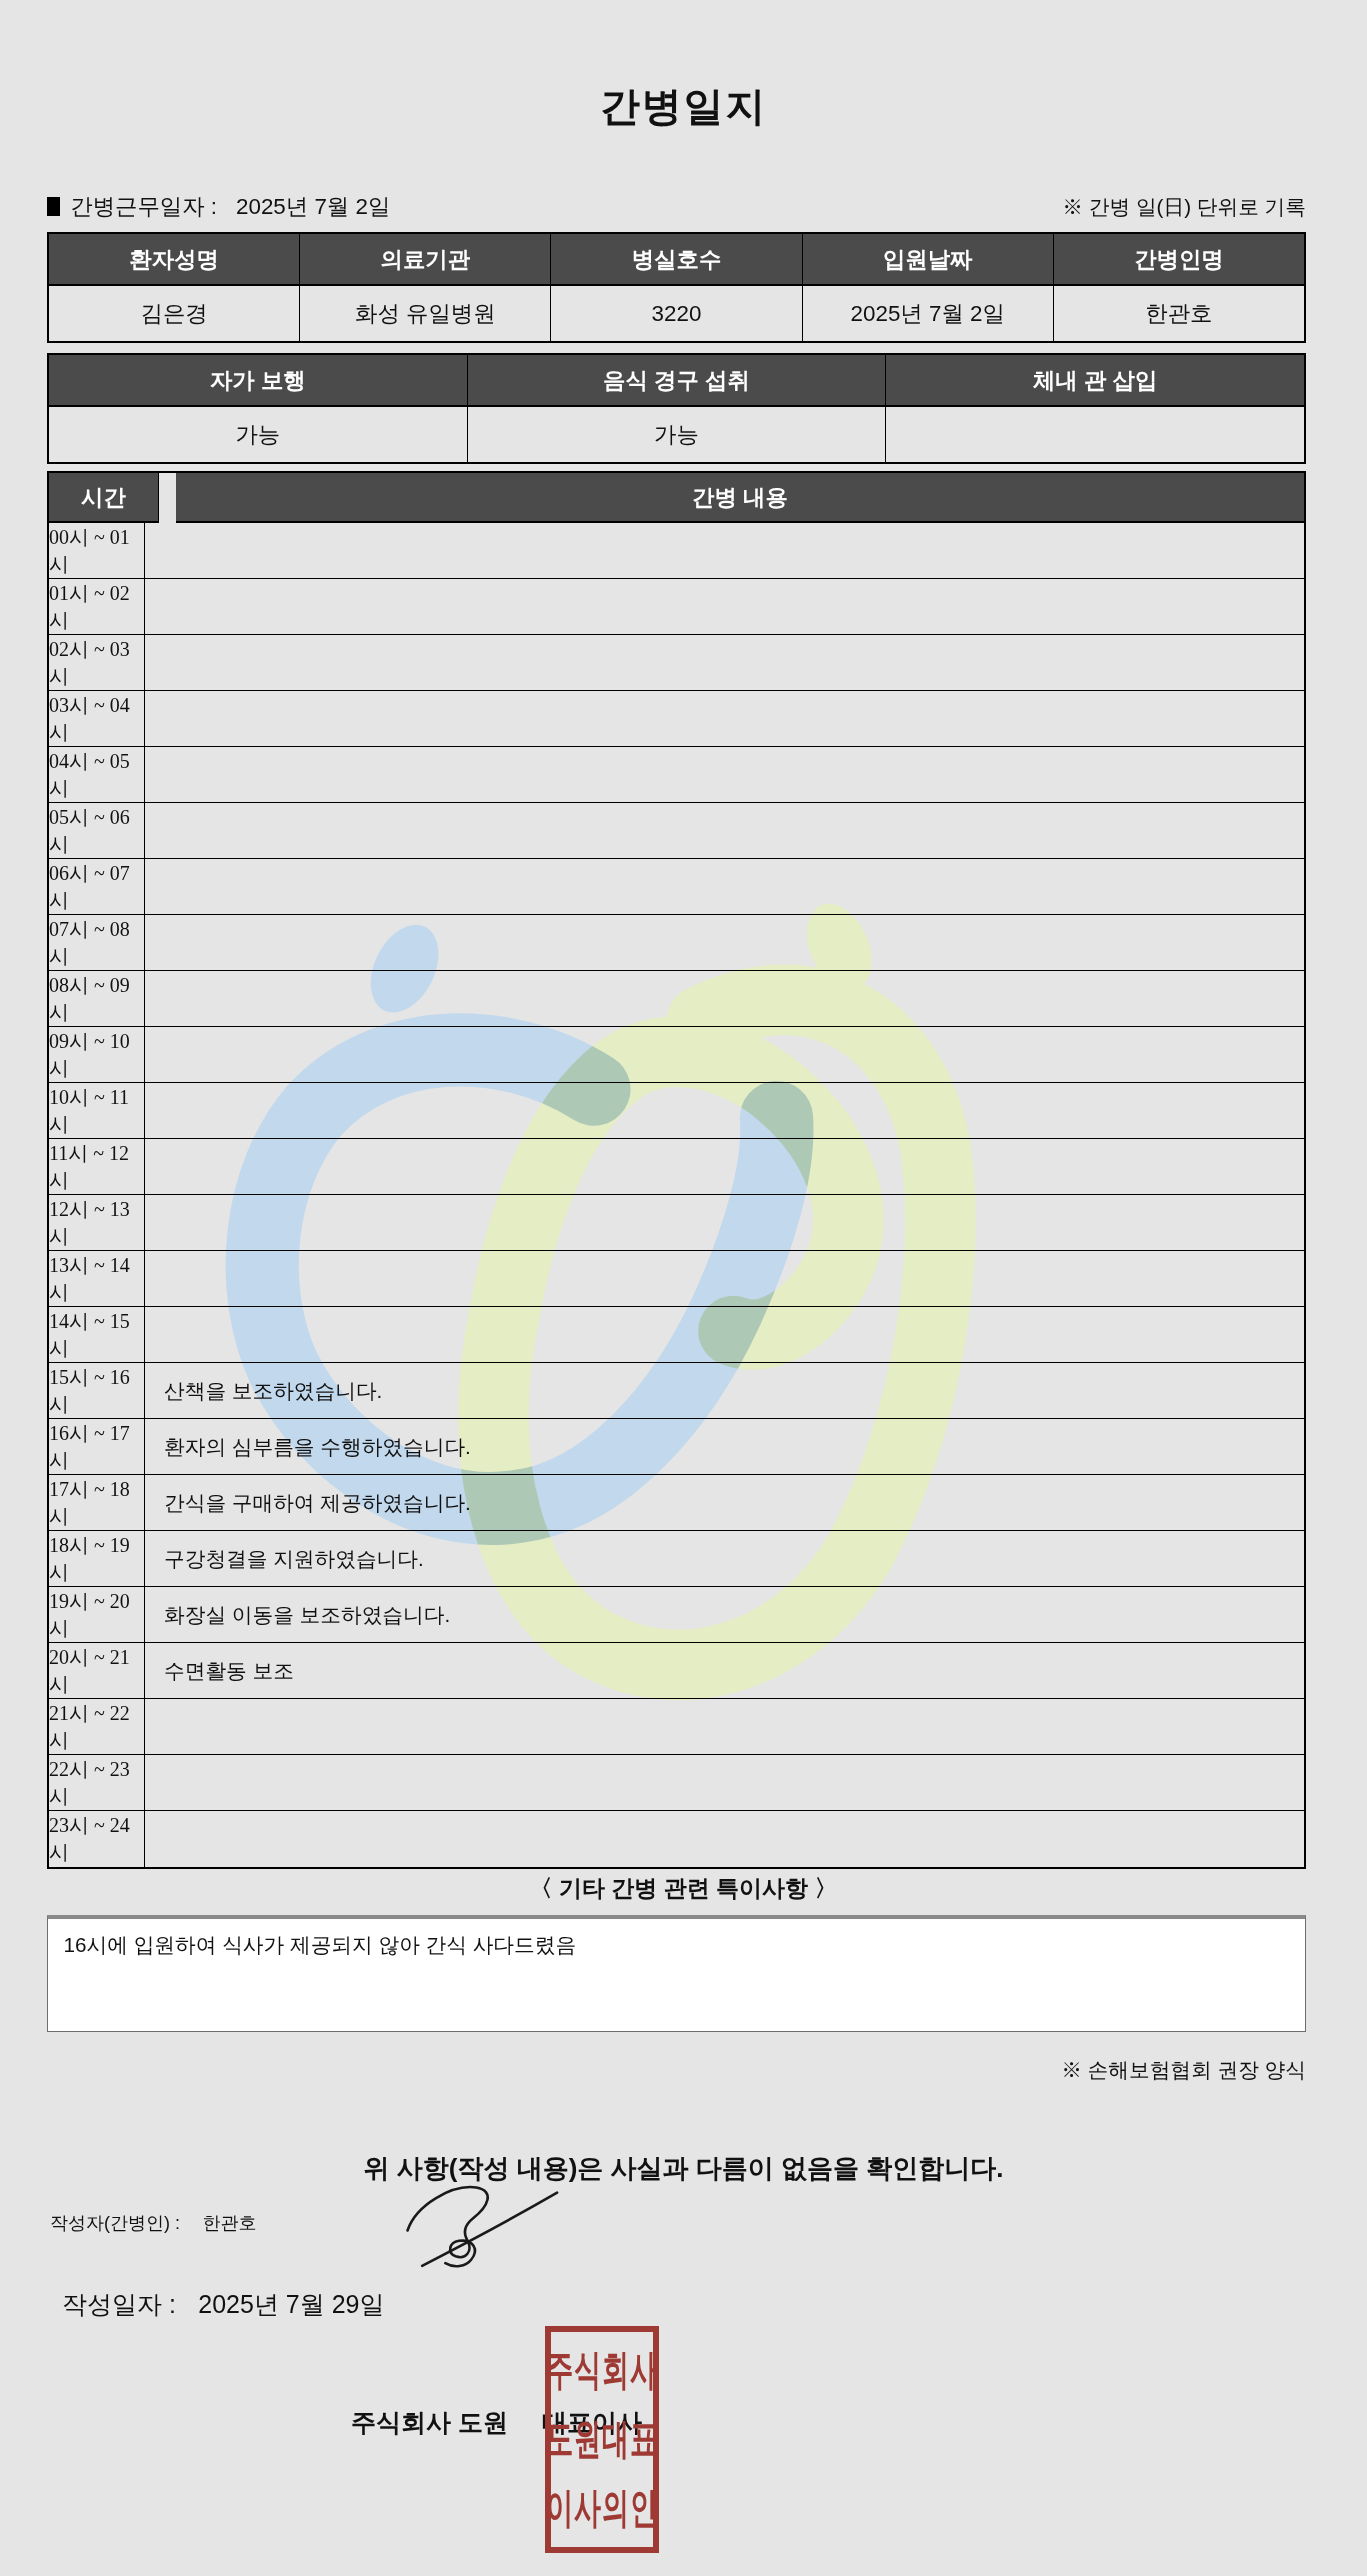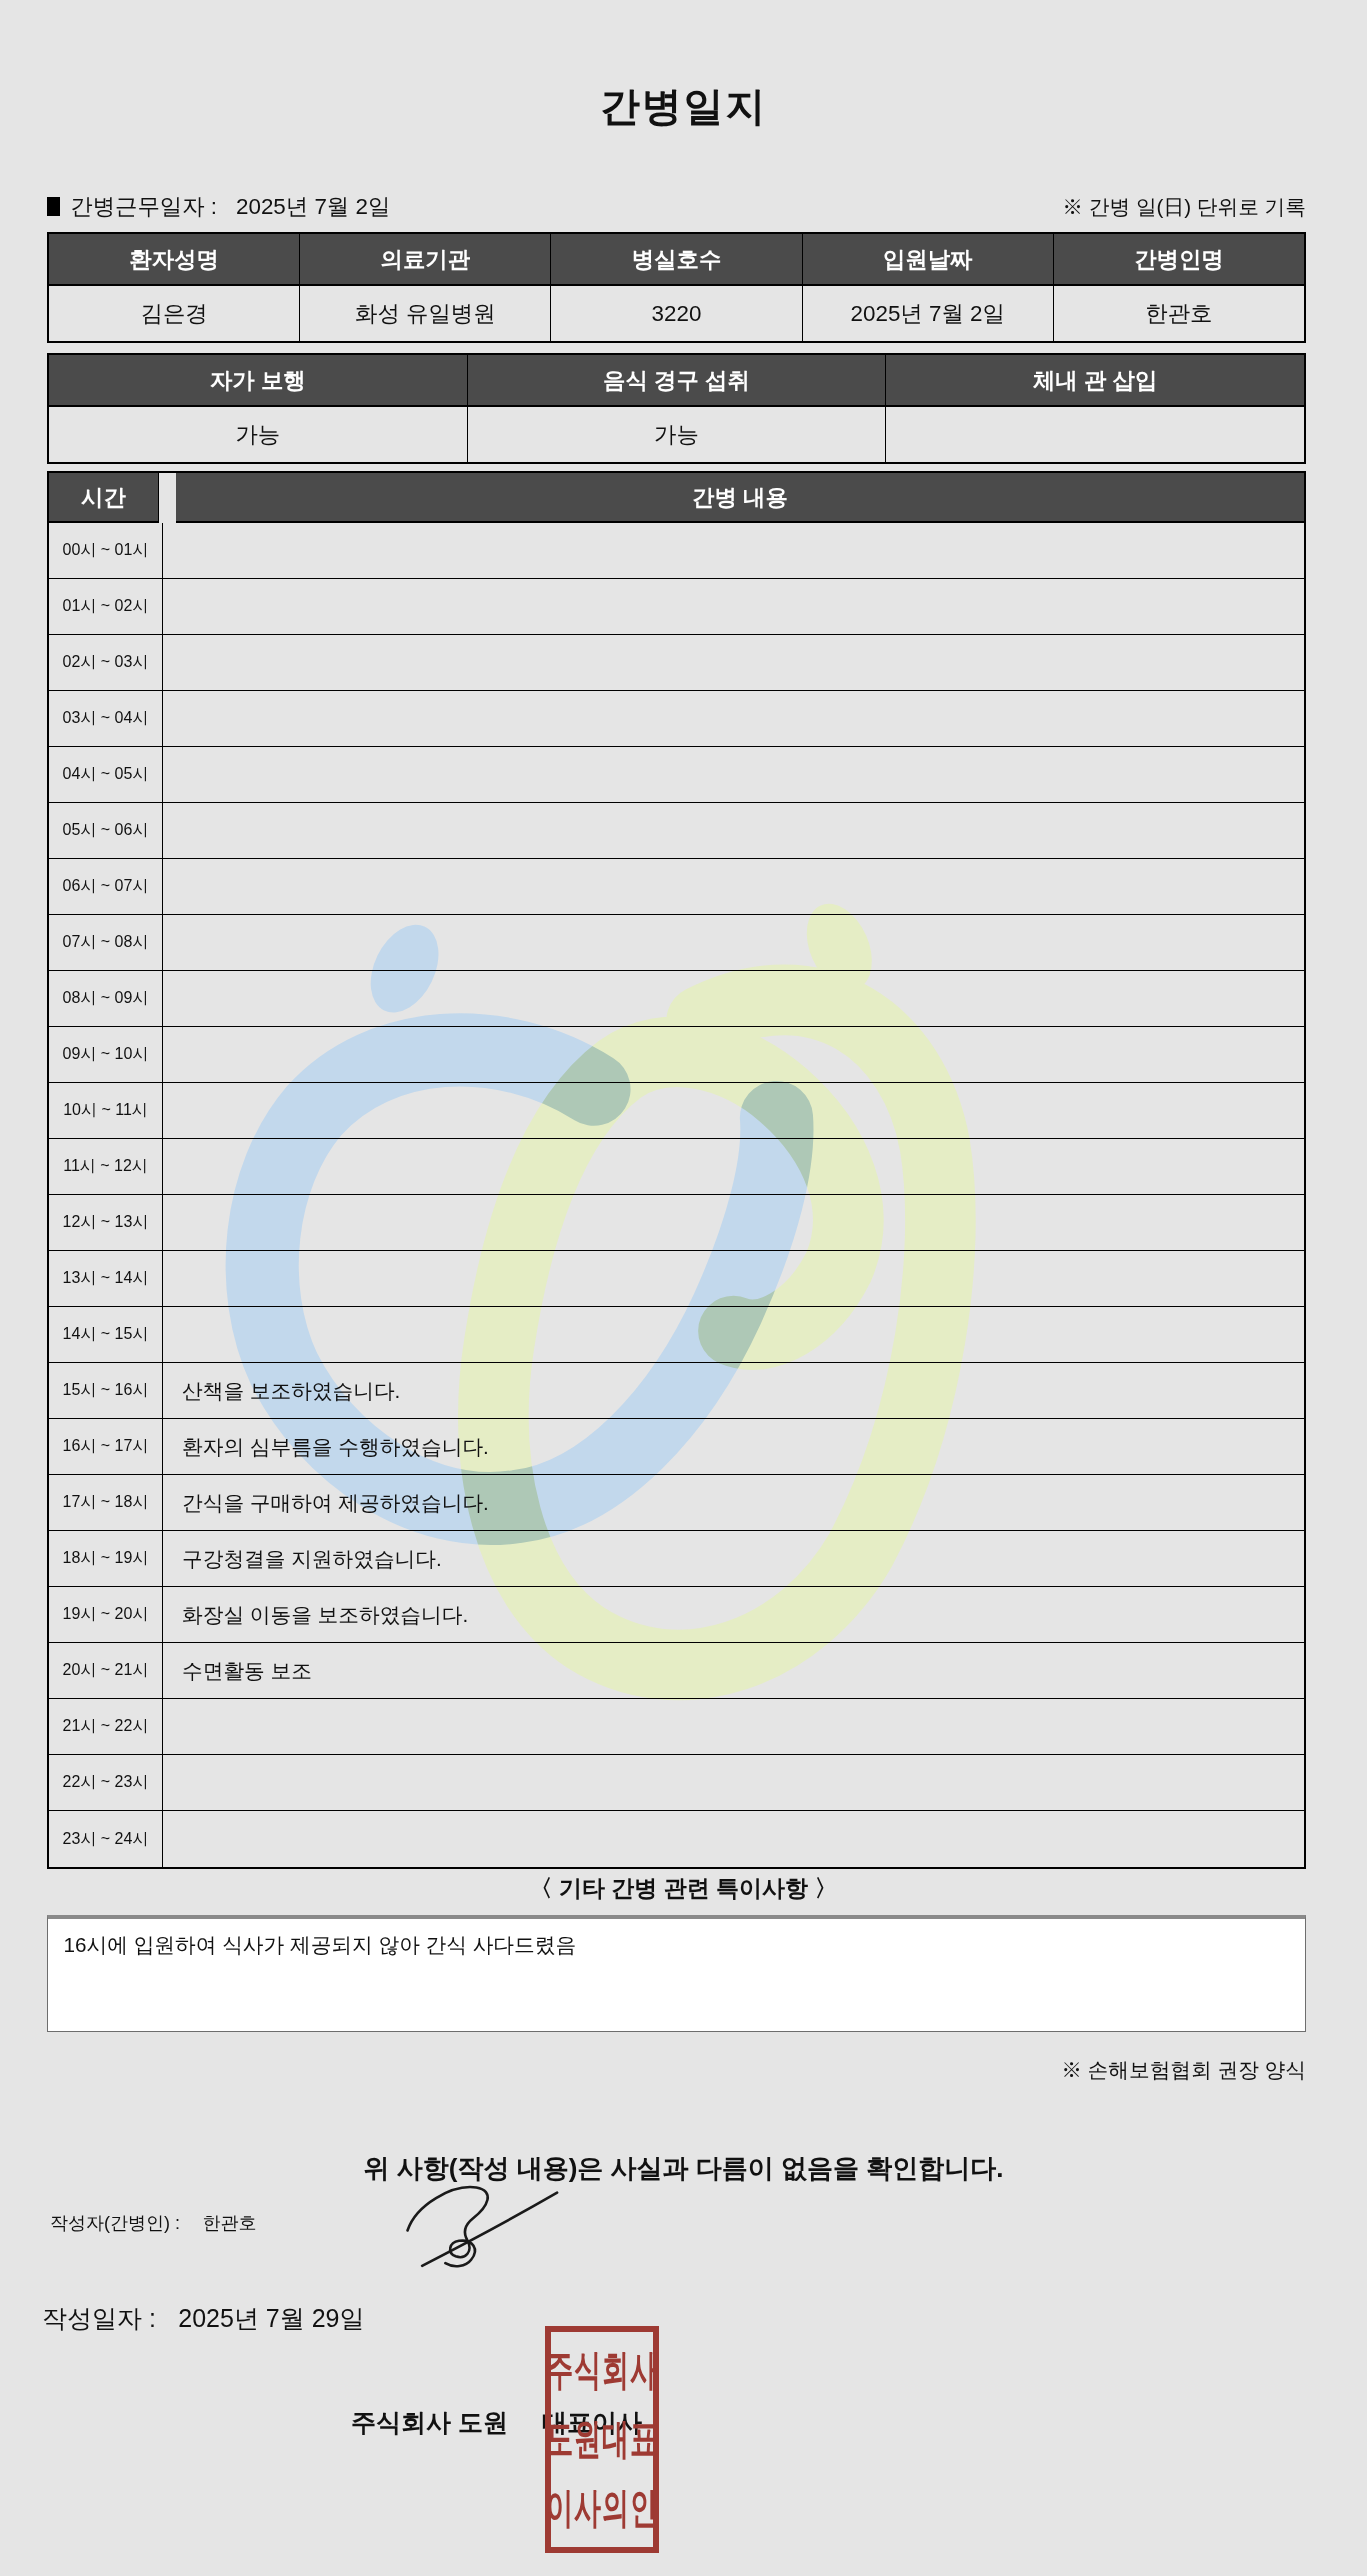--- a/index.html
+++ b/index.html
@@ -32,36 +32,36 @@
   .status-tbl  { top:353px; }
 
   .log-tbl { position:absolute; left:47px; top:471px; width:1259px; border:2.6px solid #000; }
   .log-hd { display:flex; height:50px;gap:17px; }
   .log-hd-cell { background:#4b4b4b; color:#fff; font-weight:bold; font-size:22.4px;
                  display:flex; align-items:center; justify-content:center; border-bottom:2.6px solid #000; }
   .log-time-col { width:110px; border-right:1.7px solid #000; }
   .log-content-col { flex:1; }
   .log-row { display:flex; height:56px; border-bottom:1.7px solid #000; }
   .log-row:last-child { border-bottom:none; }
-  .log-row .time { width:114px; border-right:1.7px solid #000; display:flex; align-items:center;
-                   justify-content:center; font-size:16px; }
+  .log-row .time { width:96px; border-right:1.7px solid #000; display:flex; align-items:center;
+                   justify-content:center; font-size:20px;font-family:Liberation Serif, serif; }
   .log-row .content { flex:1; display:flex; align-items:center; padding-left:19px; font-size:20.7px; }
 
   .remarks-title { position:absolute; top:1873px; left:0; width:100%; text-align:center;
                    font-size:23px; font-weight:bold; }
   .remarks-box { position:absolute; top:1915px; left:47px; width:1259px; height:117px;
                  border:1.7px solid #6e6e6e; border-top:4.3px solid #8a8a8a; padding:12px 15.5px;
                  font-size:20.7px; background:#fff; }
   .form-note { position:absolute; top:2056px; left:47px; width:1259px; text-align:right; font-size:20.7px; }
 
   .confirmation { position:absolute; top:2120px; left:0; width:100%; text-align:center;
                   font-size:26px; font-weight:bold;margin-top:31px; }
 
   .writer-line { position:absolute; top:2211px; left:50px; font-size:18px; display:flex; gap:22.4px; }
-  .date-line   { position:absolute; top:2288px; left:42px; font-size:25px; display:flex; gap:22.4px;margin-top:14px; }
+  .date-line   { position:absolute; top:2288px; left:62px; font-size:25px; display:flex; gap:22.4px; }
   .signature-svg { position:absolute; left:392px; top:2177px; }
 
   .company-line { position:absolute; top:2406px; left:351px; font-size:25px; font-weight:bold;
                   display:flex; gap:34px; }
 
   .seal { position:absolute; left:545px; top:2326px; width:114px; height:227px;
           border:6.9px solid #9e3a33; display:flex; flex-direction:column;
           justify-content:space-around; align-items:center; padding:3.4px 1.7px; background:transparent; }
   .seal-row { color:#9e3a33; font-weight:bold; font-size:27px; letter-spacing:0.9px;
               transform:scaleY(1.55); line-height:1; white-space:nowrap; }

